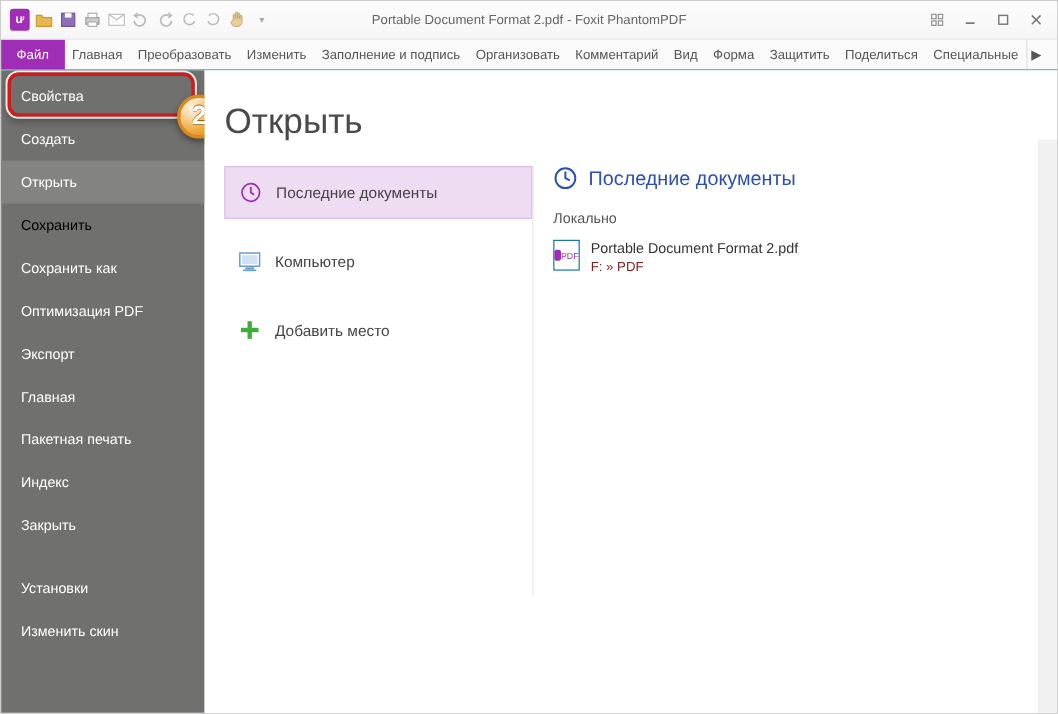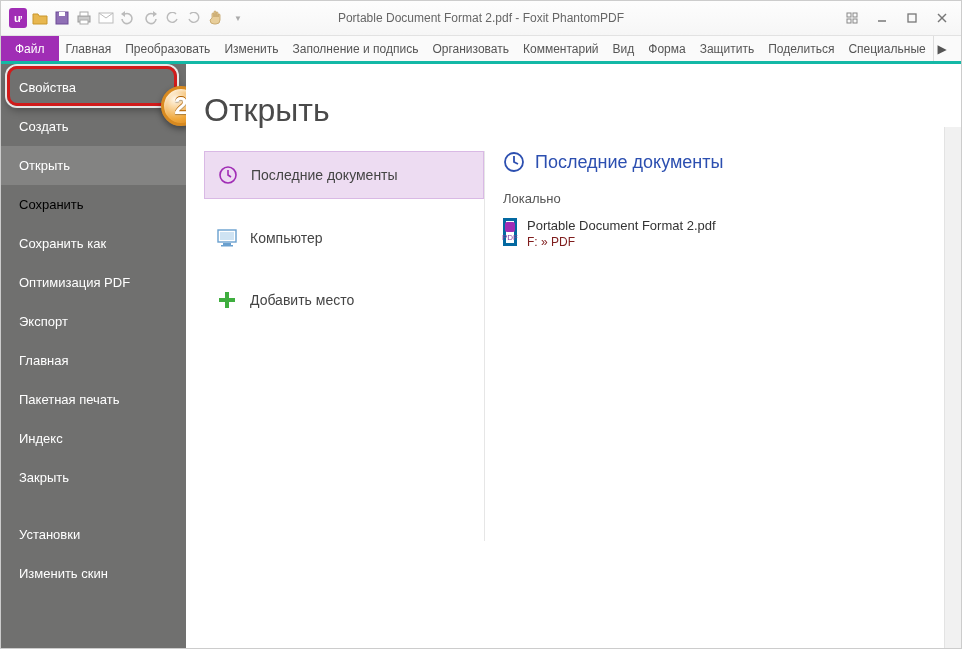--- a/index.html
+++ b/index.html
@@ -18,21 +18,21 @@
 .titlebar .title { position: absolute; left: 50%; transform: translateX(-50%); color: #666; font-size: 12px; }
 .titlebar .winctrls { margin-left: auto; display: flex; align-items: center; gap: 0; padding-right: 4px; }
 .titlebar .winctrls .wbtn { width: 30px; height: 22px; display: flex; align-items: center; justify-content: center; color: #777; font-size: 11px; }
 .titlebar .winctrls .wbtn svg { stroke: #777; }
 
 .app-logo { width: 20px; height: 20px; background: #a02db5; border-radius: 3px; display:flex; align-items:center; justify-content:center; color:#fff; font-size:11px; font-weight:bold; }
 
 .ribbon-tabs {
   height: 28px;
   background: #fafafa;
-  border-bottom: 3px solid #14b8a6;
+  border-bottom: 1px solid #14b8a6;
   display: flex;
   align-items: stretch;
   font-size: 12px;
   color: #555;
 }
 .ribbon-tabs .tab { padding: 0 7px; display: flex; align-items: center; cursor: default; white-space: nowrap; }
 .ribbon-tabs .tab.file { background: #a02db5; color: #fff; padding: 0 14px; font-weight: 500; }
 .ribbon-tabs .overflow { width: 18px; display: flex; align-items: center; justify-content: center; border-left: 1px solid #ddd; }
 
 .body-area { display: flex; height: calc(649px - 35px - 28px); position: relative; }
@@ -88,21 +88,21 @@
   padding: 12px 12px;
   font-size: 14px; color: #444;
 }
 .source-item.selected { background: #eddcf2; border: 1px solid #d9b9e5; }
 .source-item .src-icon { width: 22px; height: 22px; display:flex; align-items:center; justify-content:center; }
 
 .recent-col { flex: 1; border-left: 1px solid #e6e6e6; padding-left: 18px; min-height: 390px; }
 .recent-head { display: flex; align-items: center; gap: 10px; color: #2c4fb0; font-size: 18px; margin-bottom: 18px; }
 .recent-group-title { font-size: 13px; color: #555; margin-bottom: 8px; }
 .recent-file { display: flex; gap: 10px; align-items: flex-start; padding: 4px 0; }
-.recent-file .rf-icon { width: 14px; height: 28px; border: 3px solid #0369a1; display:flex; flex-direction:column; align-items:center; justify-content:center; font-size:8px; color:#8a3ea0; }
+.recent-file .rf-icon { width: 24px; height: 28px; border: 1px solid #0369a1; display:flex; flex-direction:row; align-items:center; justify-content:center; font-size:8px; color:#8a3ea0; }
 .recent-file .rf-icon .logo-dot { width:10px; height:10px; background:#a02db5; border-radius:2px; margin-bottom:1px; }
 .recent-file .rf-text .fname { font-size: 13px; color: #333; }
 .recent-file .rf-text .fpath { font-size: 12px; color: #7f1d1d; margin-top: 2px; }
 
 .vscroll { position:absolute; right:0; top:63px; bottom:0; width:17px; background:#f1f1f1; border-left:1px solid #e3e3e3; }
 .vscroll .thumb { width:100%; height:100%; background:#f1f1f1; }
 
 svg { display: block; }
 </style>
 </head>

